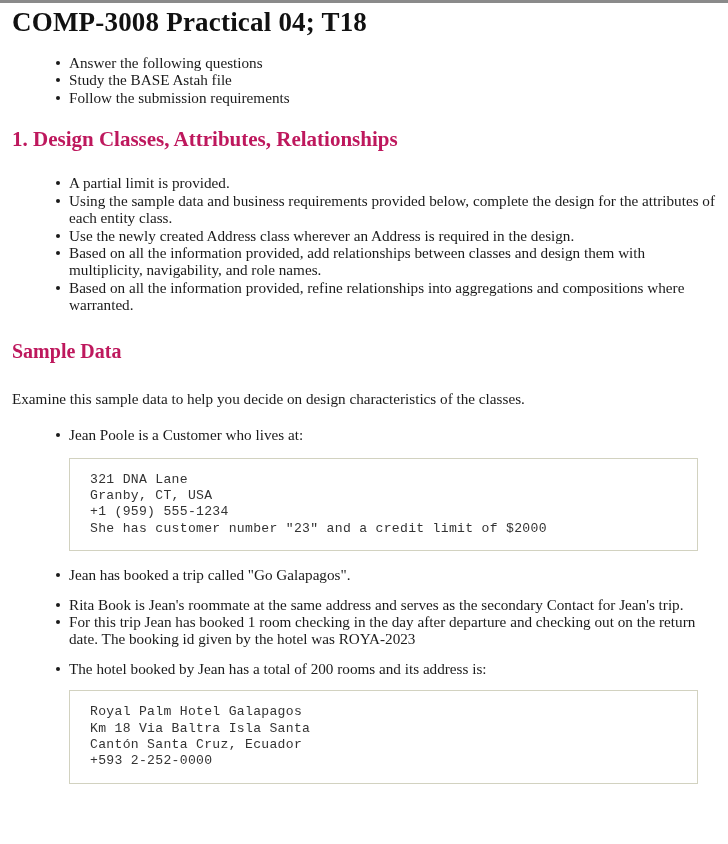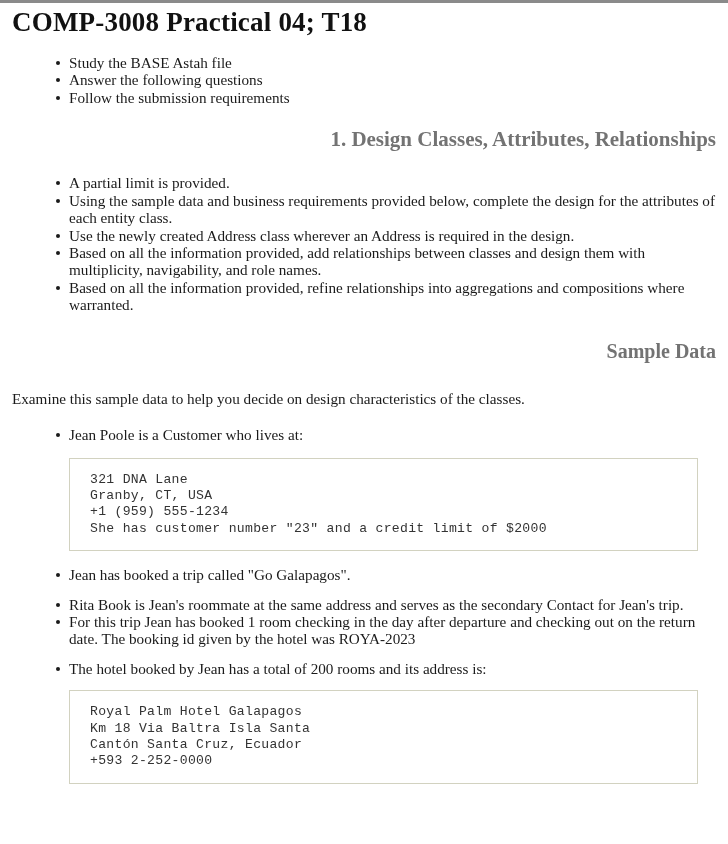--- a/index.html
+++ b/index.html
@@ -31,22 +31,21 @@
     letter-spacing: 0.2px;
     margin: 4px 0 0 0;
     line-height: 1.15;
     color: #111111;
   }
   h2.section-heading {
     font-size: 21px;
     font-weight: bold;
     margin: 0;
     line-height: 1.2;
-    color: #737373;
-    text-align: right;
+    color: #be185d;
   }
   h2.section-heading.smaller {
     font-size: 20px;
   }
   ul.bullets {
     margin: 0;
     padding: 0 0 0 44px;
     list-style: none;
   }
   ul.bullets > li {
@@ -102,22 +101,22 @@
 
 <div class="top-rule"></div>
 
 <div class="page">
 
   <h1 class="doc-title">COMP-3008 Practical 04; T18</h1>
 
   <div class="sp-title-to-list"></div>
 
   <ul class="bullets">
+    <li>Answer the following questions</li>
     <li>Study the BASE Astah file</li>
-    <li>Answer the following questions</li>
     <li>Follow the submission requirements</li>
   </ul>
 
   <div class="sp-list-to-h2"></div>
 
   <h2 class="section-heading">1. Design Classes, Attributes, Relationships</h2>
 
   <div class="sp-h2-to-list"></div>
 
   <ul class="bullets">

